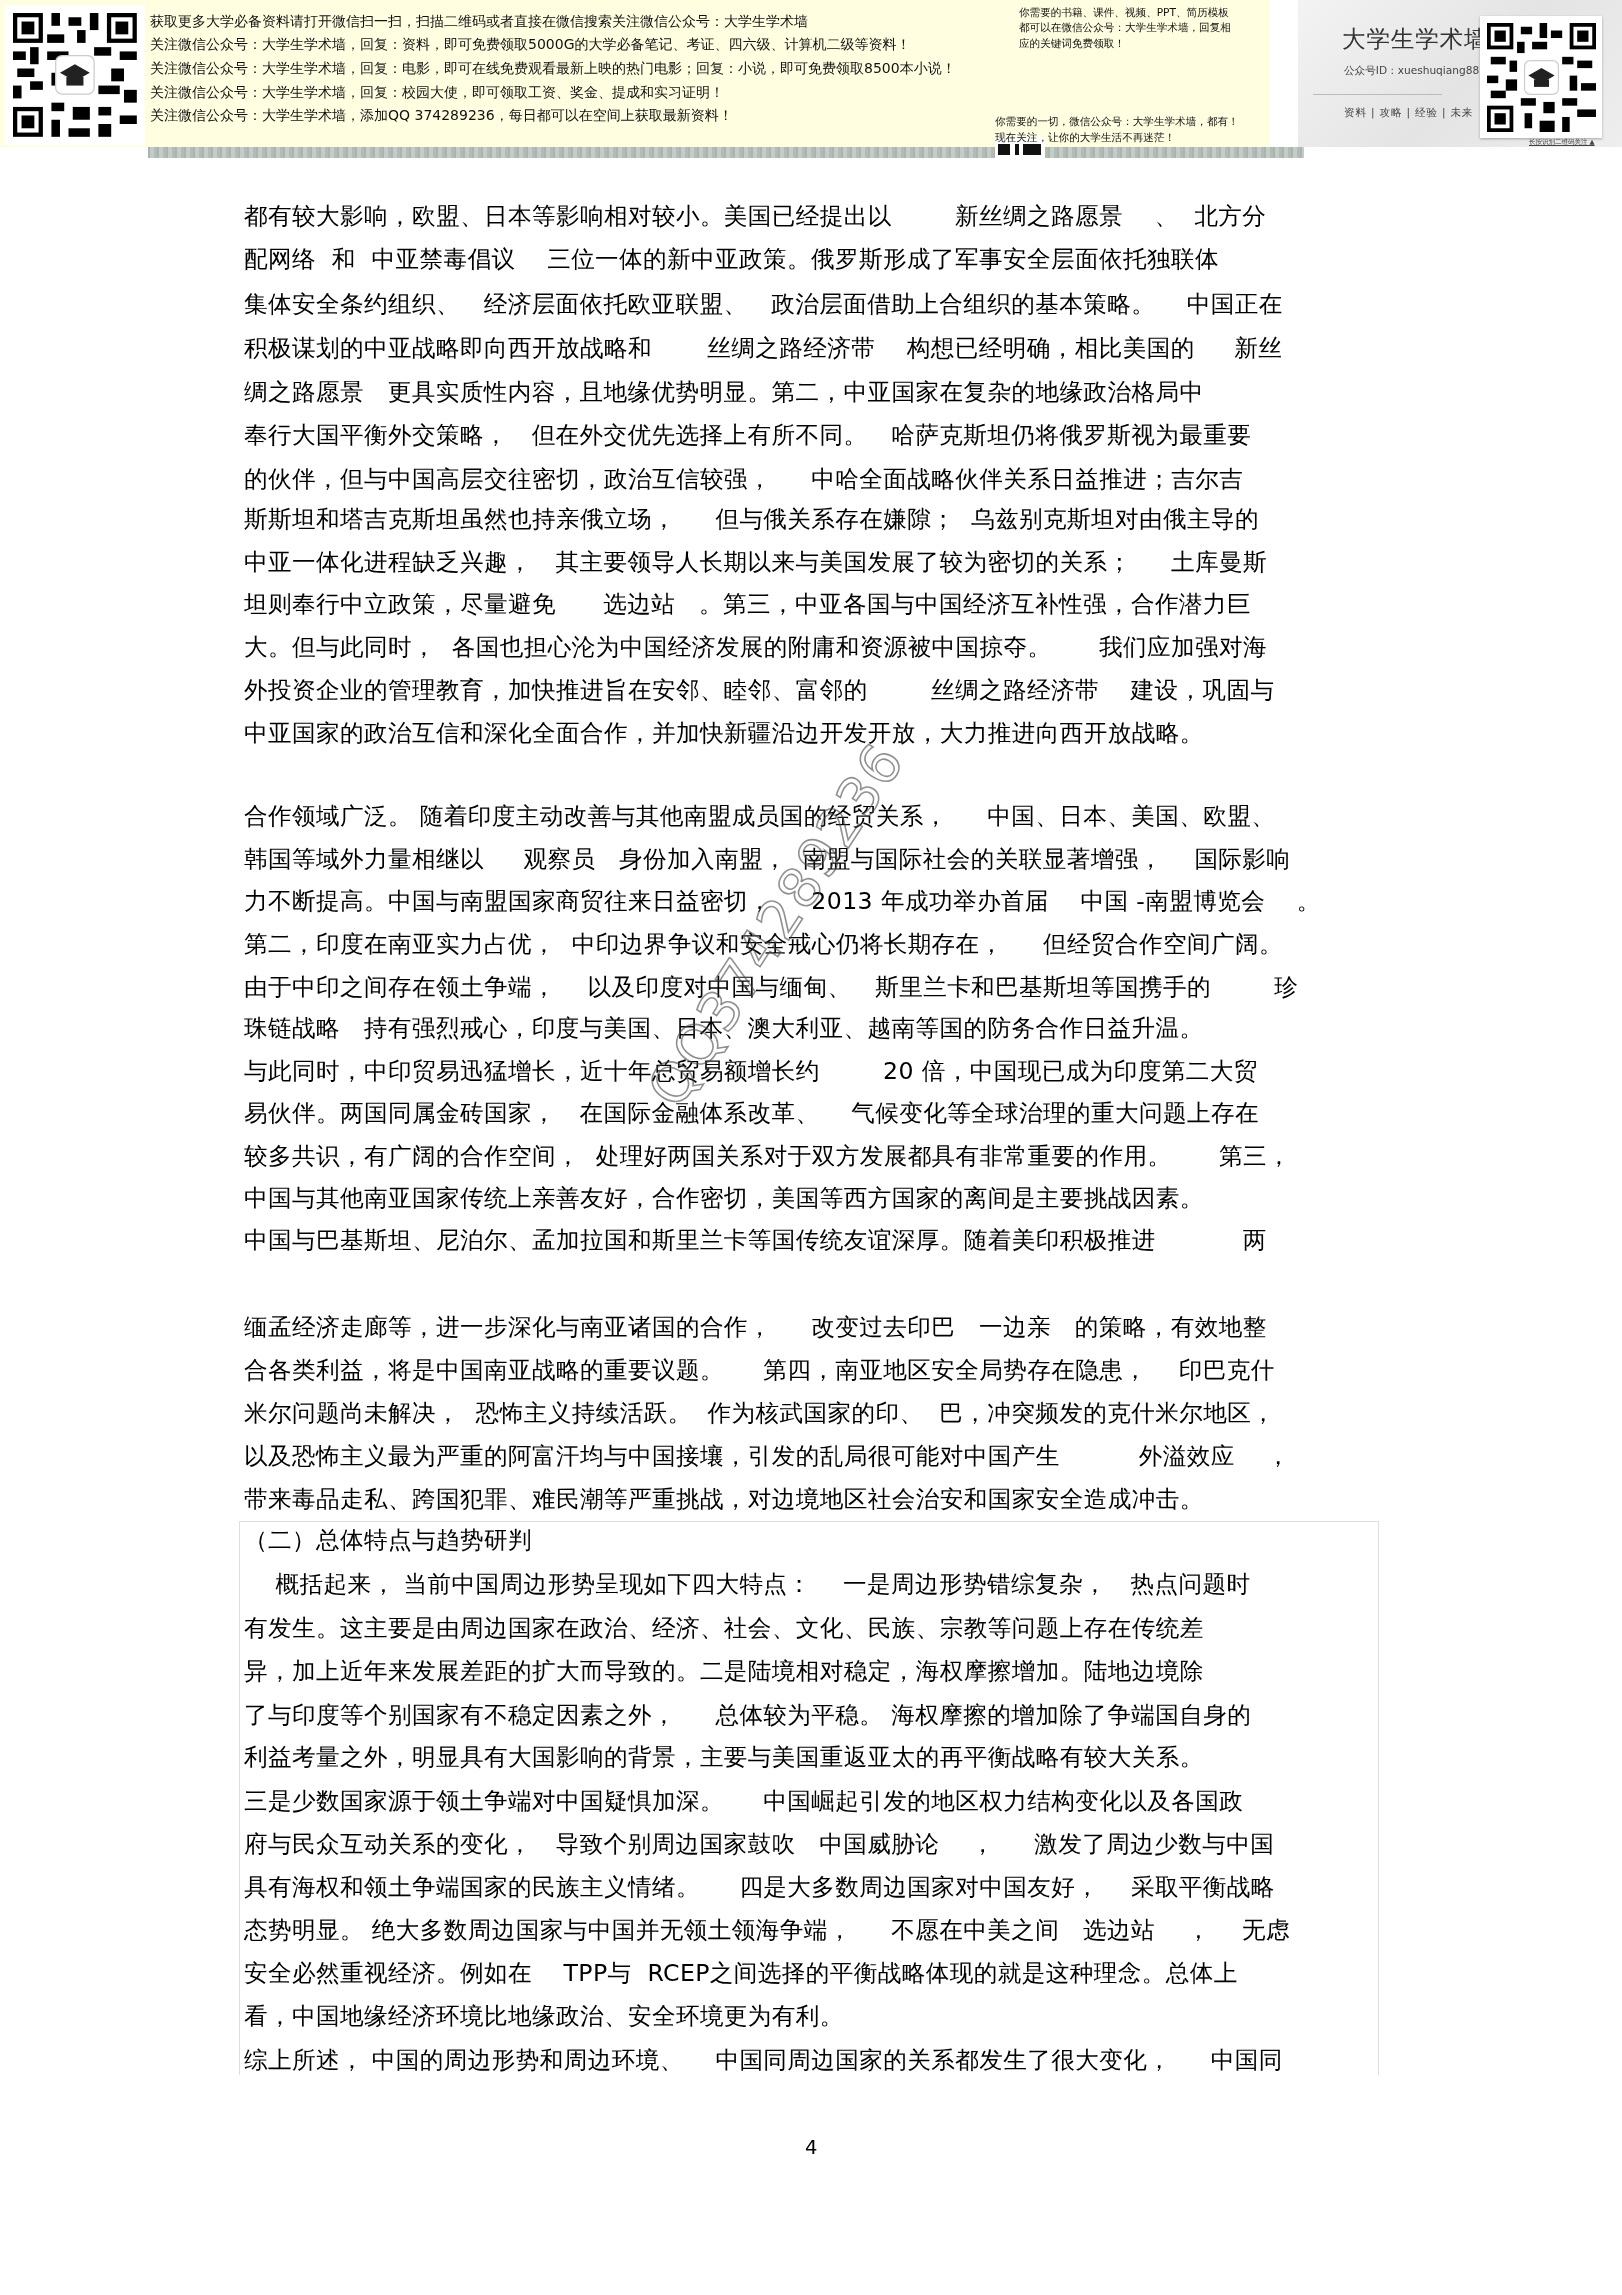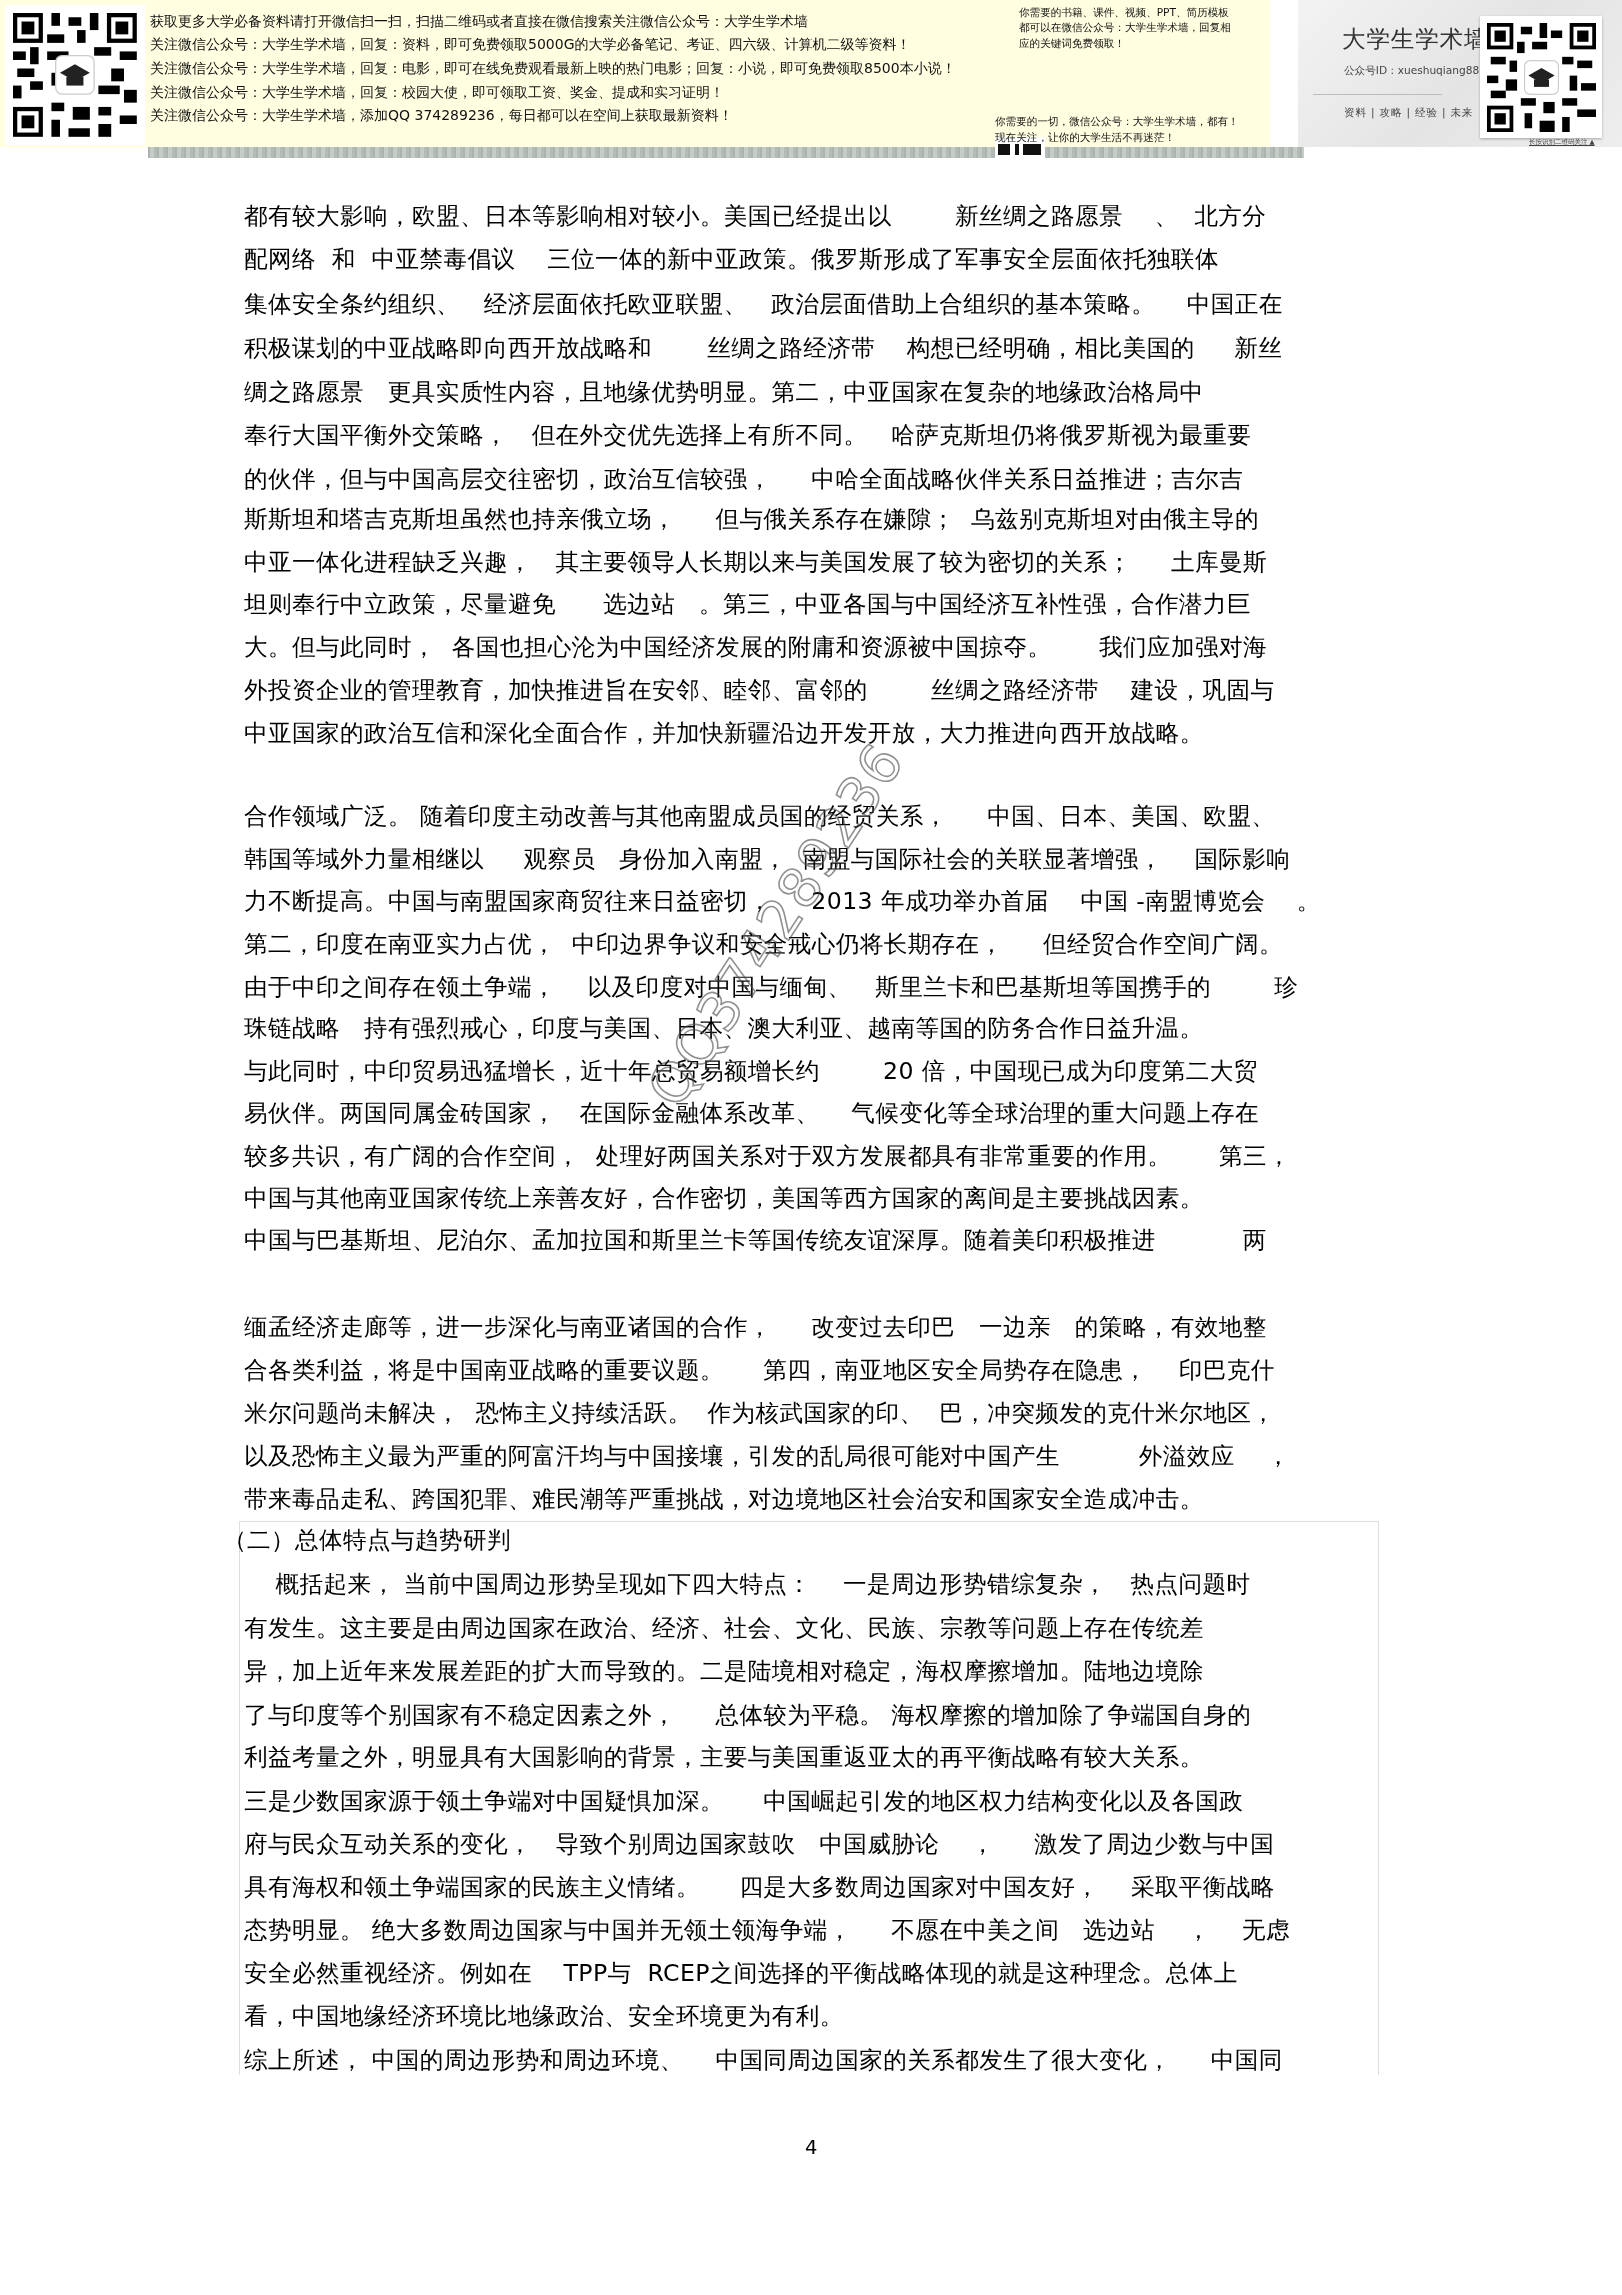--- a/index.html
+++ b/index.html
@@ -196,21 +196,21 @@
   <div class="para-line" style="top:1140px">较多共识，有广阔的合作空间，  处理好两国关系对于双方发展都具有非常重要的作用。      第三，</div>
   <div class="para-line" style="top:1182px">中国与其他南亚国家传统上亲善友好，合作密切，美国等西方国家的离间是主要挑战因素。</div>
   <div class="para-line" style="top:1224px">中国与巴基斯坦、尼泊尔、孟加拉国和斯里兰卡等国传统友谊深厚。随着美印积极推进           两</div>
   <div class="para-line" style="top:1354px">合各类利益，将是中国南亚战略的重要议题。     第四，南亚地区安全局势存在隐患，    印巴克什</div>
   <div class="para-line" style="top:1311px">缅孟经济走廊等，进一步深化与南亚诸国的合作，     改变过去印巴   一边亲   的策略，有效地整</div>
   <div class="para-line" style="top:1397px">米尔问题尚未解决，  恐怖主义持续活跃。  作为核武国家的印、  巴，冲突频发的克什米尔地区，</div>
   <div class="para-line" style="top:1440px">以及恐怖主义最为严重的阿富汗均与中国接壤，引发的乱局很可能对中国产生          外溢效应    ，</div>
   <div class="para-line" style="top:1483px">带来毒品走私、跨国犯罪、难民潮等严重挑战，对边境地区社会治安和国家安全造成冲击。</div>
 
   <div class="box"></div>
-  <div class="para-line" style="top:1524px; left:223px;text-align:right;">（二）总体特点与趋势研判</div>
+  <div class="para-line" style="top:1524px; left:244px;text-align:right;">（二）总体特点与趋势研判</div>
   <div class="para-line" style="top:1568px">    概括起来， 当前中国周边形势呈现如下四大特点：    一是周边形势错综复杂，   热点问题时</div>
   <div class="para-line" style="top:1612px">有发生。这主要是由周边国家在政治、经济、社会、文化、民族、宗教等问题上存在传统差</div>
   <div class="para-line" style="top:1655px">异，加上近年来发展差距的扩大而导致的。二是陆境相对稳定，海权摩擦增加。陆地边境除</div>
   <div class="para-line" style="top:1699px">了与印度等个别国家有不稳定因素之外，     总体较为平稳。 海权摩擦的增加除了争端国自身的</div>
   <div class="para-line" style="top:1741px">利益考量之外，明显具有大国影响的背景，主要与美国重返亚太的再平衡战略有较大关系。</div>
   <div class="para-line" style="top:1785px">三是少数国家源于领土争端对中国疑惧加深。     中国崛起引发的地区权力结构变化以及各国政</div>
   <div class="para-line" style="top:1828px">府与民众互动关系的变化，   导致个别周边国家鼓吹   中国威胁论    ，     激发了周边少数与中国</div>
   <div class="para-line" style="top:1871px">具有海权和领土争端国家的民族主义情绪。     四是大多数周边国家对中国友好，    采取平衡战略</div>
   <div class="para-line" style="top:1914px">态势明显。 绝大多数周边国家与中国并无领土领海争端，     不愿在中美之间   选边站    ，    无虑</div>
   <div class="para-line" style="top:1957px">安全必然重视经济。例如在    TPP与  RCEP之间选择的平衡战略体现的就是这种理念。总体上</div>

